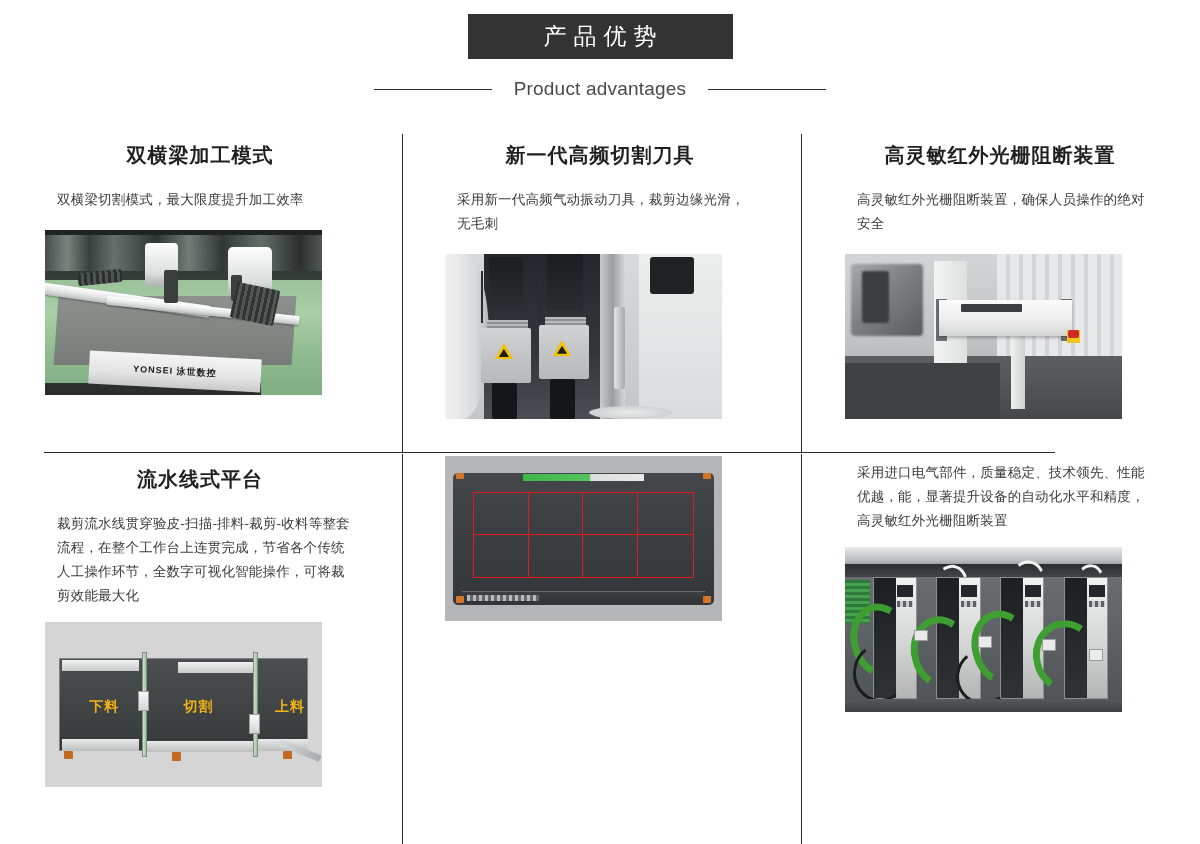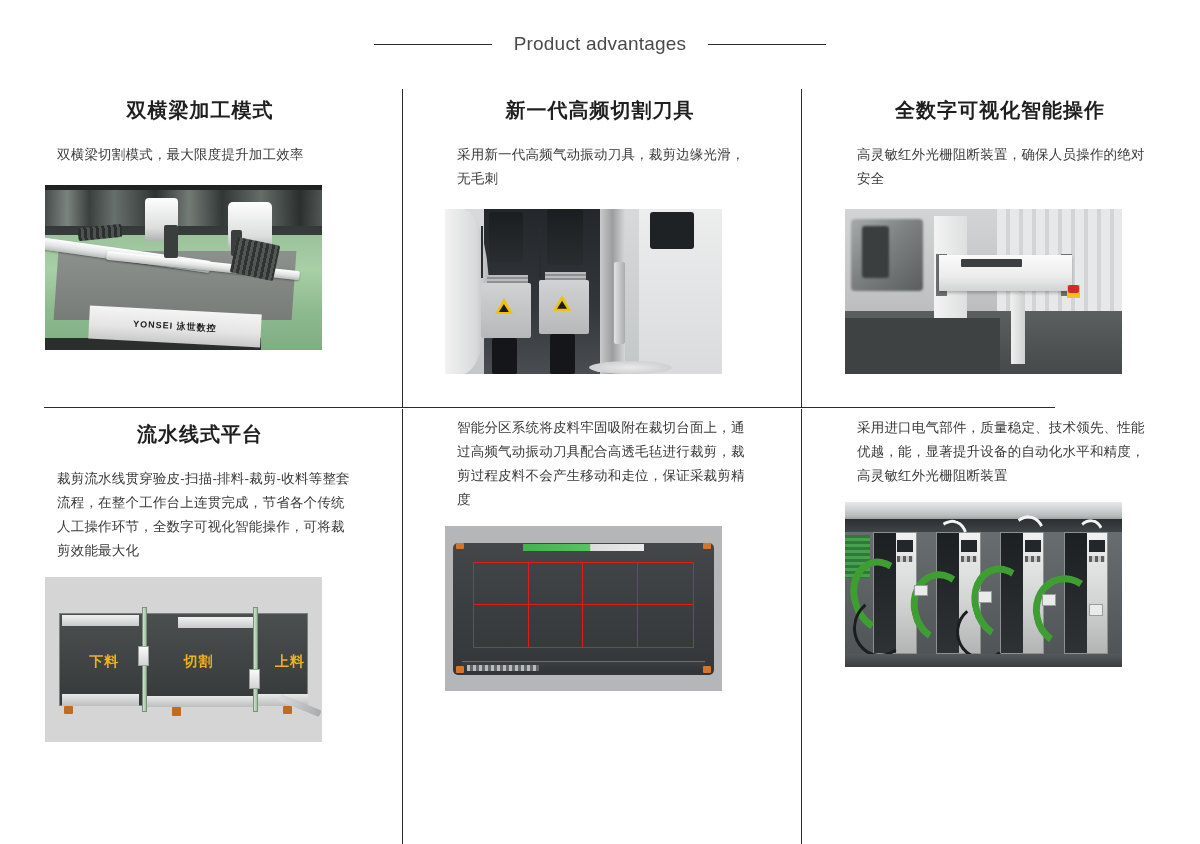--- a/index.html
+++ b/index.html
@@ -271,20 +271,23 @@
   .p6 .greenblock { left:0%; top:20%; width:9%; height:26%;
       background: repeating-linear-gradient(180deg,#2f7a3a 0 3px,#46a14f 3px 6px); }
   .p6 .connector { position:absolute; width:5%; height:7%; background:#e9eaea; border:1px solid #9a9c9d;}
   .p6 .botrail { left:0; top:92%; width:100%; height:8%;
       background: linear-gradient(180deg,#55595b,#3a3e40); }
 </style>
 </head>
 <body>
 
 <div class="header">
+  <div class="title-banner">
+    <span>产品优势</span>
+  </div>
   <div class="subtitle-row">
     <span class="sub-line left"></span>
     <span class="subtitle-text">Product advantages</span>
     <span class="sub-line right"></span>
   </div>
 </div>
 
 <div class="grid">
 
   <span class="vsep v1"></span>
@@ -344,21 +347,21 @@
           </span>
         <span class="ph shaftA"></span>
         <span class="ph shaftB"></span>
         <span class="ph plunger"></span>
         <span class="ph disc"></span>
       </div>
     </div>
   </div>
 
   <div class="cell row1">
-    <h3 class="card-title">全数字可视化智能操作</h3>
+    <h3 class="card-title">高灵敏红外光栅阻断装置</h3>
     <p class="card-desc">高灵敏红外光栅阻断装置，确保人员操作的绝对安全</p>
     <div class="card-media">
       <div class="p3">
         <span class="ph wallstripes"></span>
         <span class="ph floor"></span>
         <span class="ph shadow"></span>
         <span class="ph armblur"></span>
         <span class="ph armdark"></span>
         <span class="ph pillar"></span>
         <span class="ph post"></span>
@@ -394,21 +397,20 @@
         <span class="ph foot" style="left:86%;top:78%;"></span>
         <span class="ph outpipe"></span>
         <span class="ph zone" style="left:16%;top:46%;">下料</span>
         <span class="ph zone" style="left:50%;top:46%;">切割</span>
         <span class="ph zone" style="left:83%;top:46%;">上料</span>
       </div>
     </div>
   </div>
 
   <div class="cell row2">
-    <p class="card-desc">智能分区系统将皮料牢固吸附在裁切台面上，通过高频气动振动刀具配合高透毛毡进行裁剪，裁剪过程皮料不会产生移动和走位，保证采裁剪精度</p>
     <div class="card-media">
       <div class="p5">
         <span class="ph deck"></span>
         <span class="ph topbar"></span>
         <span class="ph botbar"></span>
         <span class="ph bits"></span>
         <span class="ph corner" style="left:4%;top:10%;"></span>
         <span class="ph corner" style="left:93%;top:10%;"></span>
         <span class="ph corner" style="left:4%;top:85%;"></span>
         <span class="ph corner" style="left:93%;top:85%;"></span>

